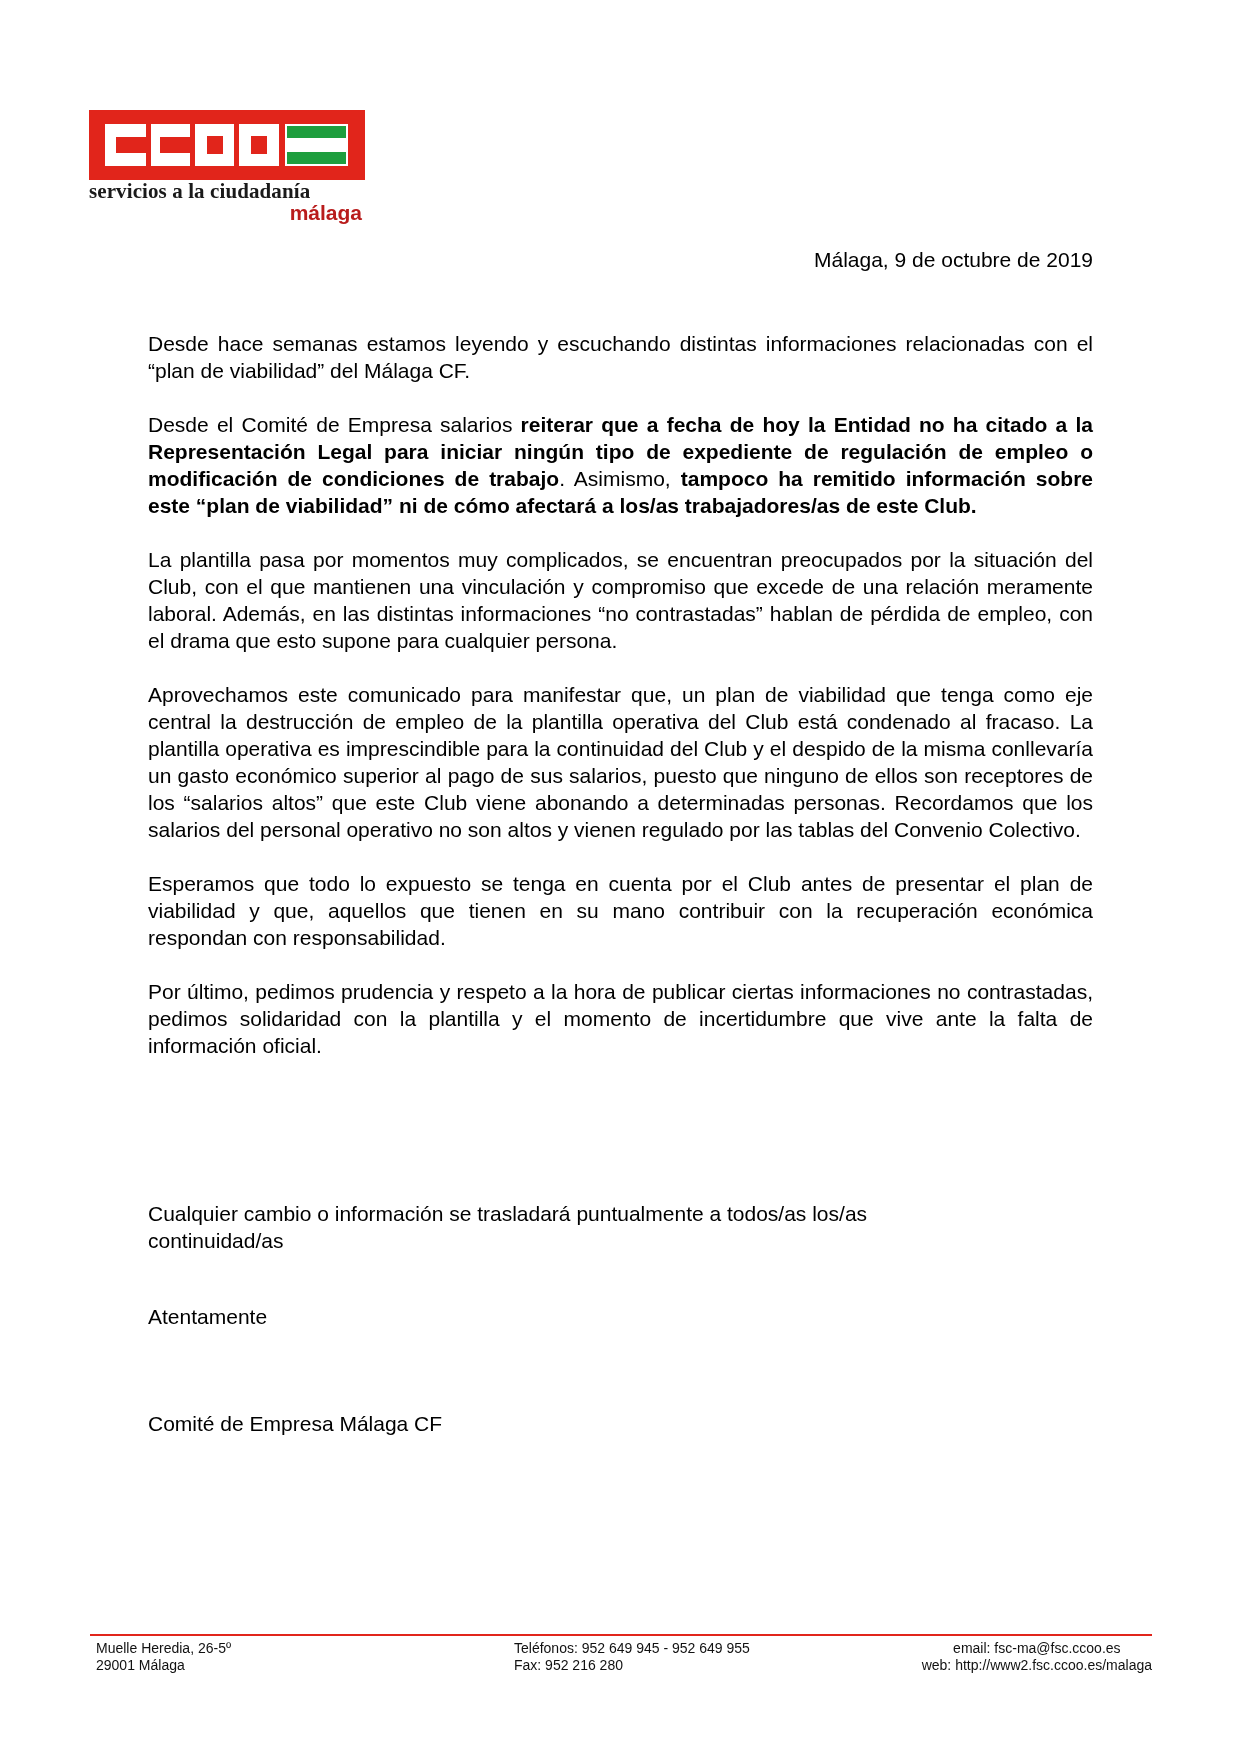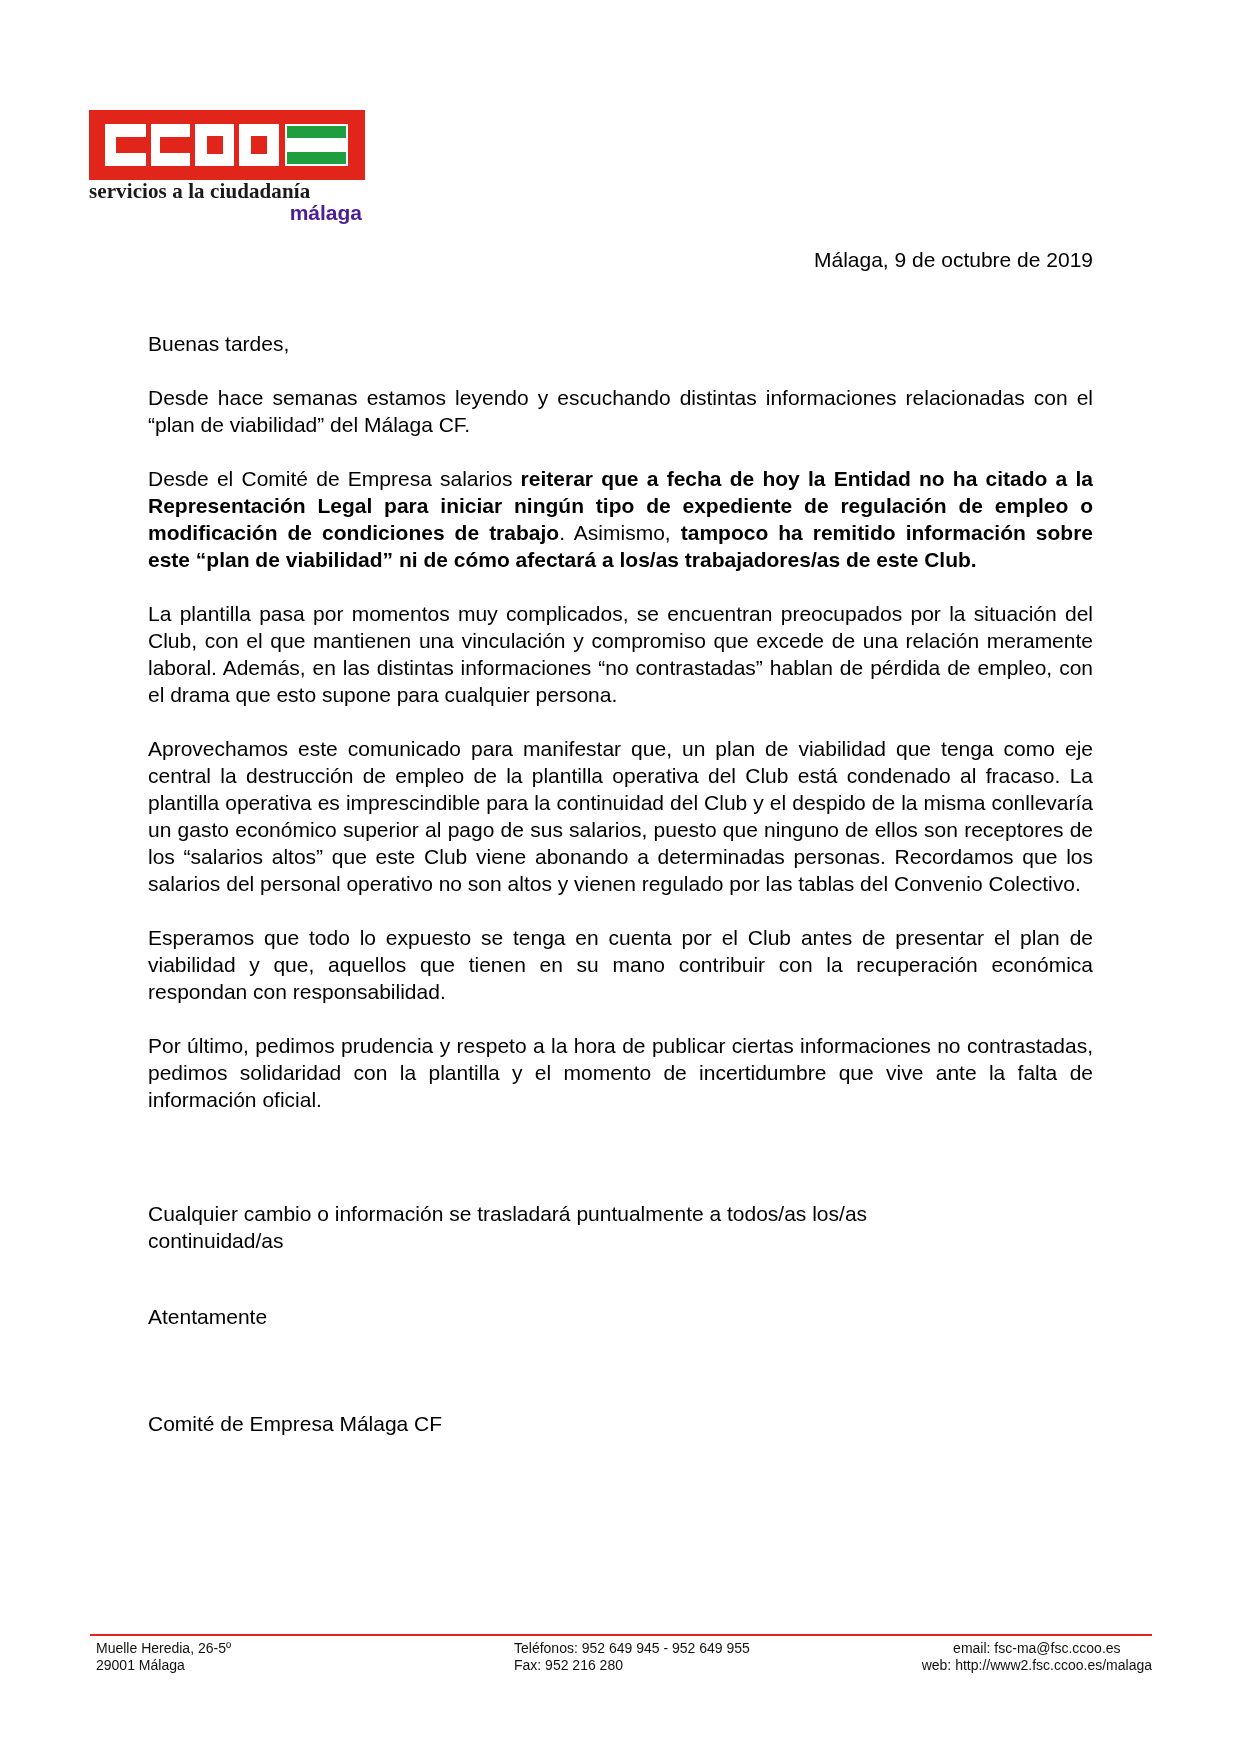--- a/index.html
+++ b/index.html
@@ -29,21 +29,21 @@
     .logo-box .flag .g1, .logo-box .flag .g2 {
       position: absolute; left: 2px; width: 59px; height: 12px; background: #1e9e3e;
     }
     .logo-box .flag .g1 { top: 2px; }
     .logo-box .flag .g2 { bottom: 2px; }
     .logo-tagline {
       font-weight: bold; font-size: 21px; line-height: 22px; color: #1a1a1a;
       letter-spacing: 0.1px; white-space: nowrap; font-family: Liberation Serif, serif;
     }
     .logo-city {
-      font-weight: bold; font-size: 21px; line-height: 22px; color: #4c1d95; text-align: right; padding-right: 3px;
+      font-weight: bold; font-size: 21px; line-height: 22px; color: #b91c1c; text-align: right; padding-right: 3px;
     }
     
     .date {
       position: absolute; right: 148px; top: 246px; font-size: 21px; line-height: 27px; white-space: nowrap;
     }
     
     .letter {
       position: absolute; left: 148px; width: 945px; top: 330px;
       font-size: 21px; line-height: 27px;
     }
@@ -78,21 +78,20 @@
       <div class="g2"></div>
     </div>
   </div>
   <div class="logo-tagline">servicios a la ciudadanía</div>
   <div class="logo-city">málaga</div>
 </div>
 
 <div class="date">Málaga, 9 de octubre de 2019</div>
 
 <div class="letter">
-  <p class="left">Buenas tardes,</p>
   <p>Desde hace semanas estamos leyendo y escuchando distintas informaciones relacionadas con el “plan de viabilidad” del Málaga CF.</p>
   <p><span>Desde el Comité de Empresa salarios </span><b>reiterar que a fecha de hoy la Entidad no ha citado a la Representación Legal para iniciar ningún tipo de expediente de regulación de empleo o modificación de condiciones de trabajo</b><span>. Asimismo, </span><b>tampoco ha remitido información sobre este “plan de viabilidad” ni de cómo afectará a los/as trabajadores/as de este Club.</b></p>
   <p>La plantilla pasa por momentos muy complicados, se encuentran preocupados por la situación del Club, con el que mantienen una vinculación y compromiso que excede de una relación meramente laboral. Además, en las distintas informaciones “no contrastadas” hablan de pérdida de empleo, con el drama que esto supone para cualquier persona.</p>
   <p>Aprovechamos este comunicado para manifestar que, un plan de viabilidad que tenga como eje central la destrucción de empleo de la plantilla operativa del Club está condenado al fracaso. La plantilla operativa es imprescindible para la continuidad del Club y el despido de la misma conllevaría un gasto económico superior al pago de sus salarios, puesto que ninguno de ellos son receptores de los “salarios altos” que este Club viene abonando a determinadas personas. Recordamos que los salarios del personal operativo no son altos y vienen regulado por las tablas del Convenio Colectivo.</p>
   <p>Esperamos que todo lo expuesto se tenga en cuenta por el Club antes de presentar el plan de viabilidad y que, aquellos que tienen en su mano contribuir con la recuperación económica respondan con responsabilidad.</p>
   <p>Por último, pedimos prudencia y respeto a la hora de publicar ciertas informaciones no contrastadas, pedimos solidaridad con la plantilla y el momento de incertidumbre que vive ante la falta de información oficial.</p>
 </div>
 
 <div class="closing-1">
   <p>Cualquier cambio o información se trasladará puntualmente a todos/as los/as</p>

